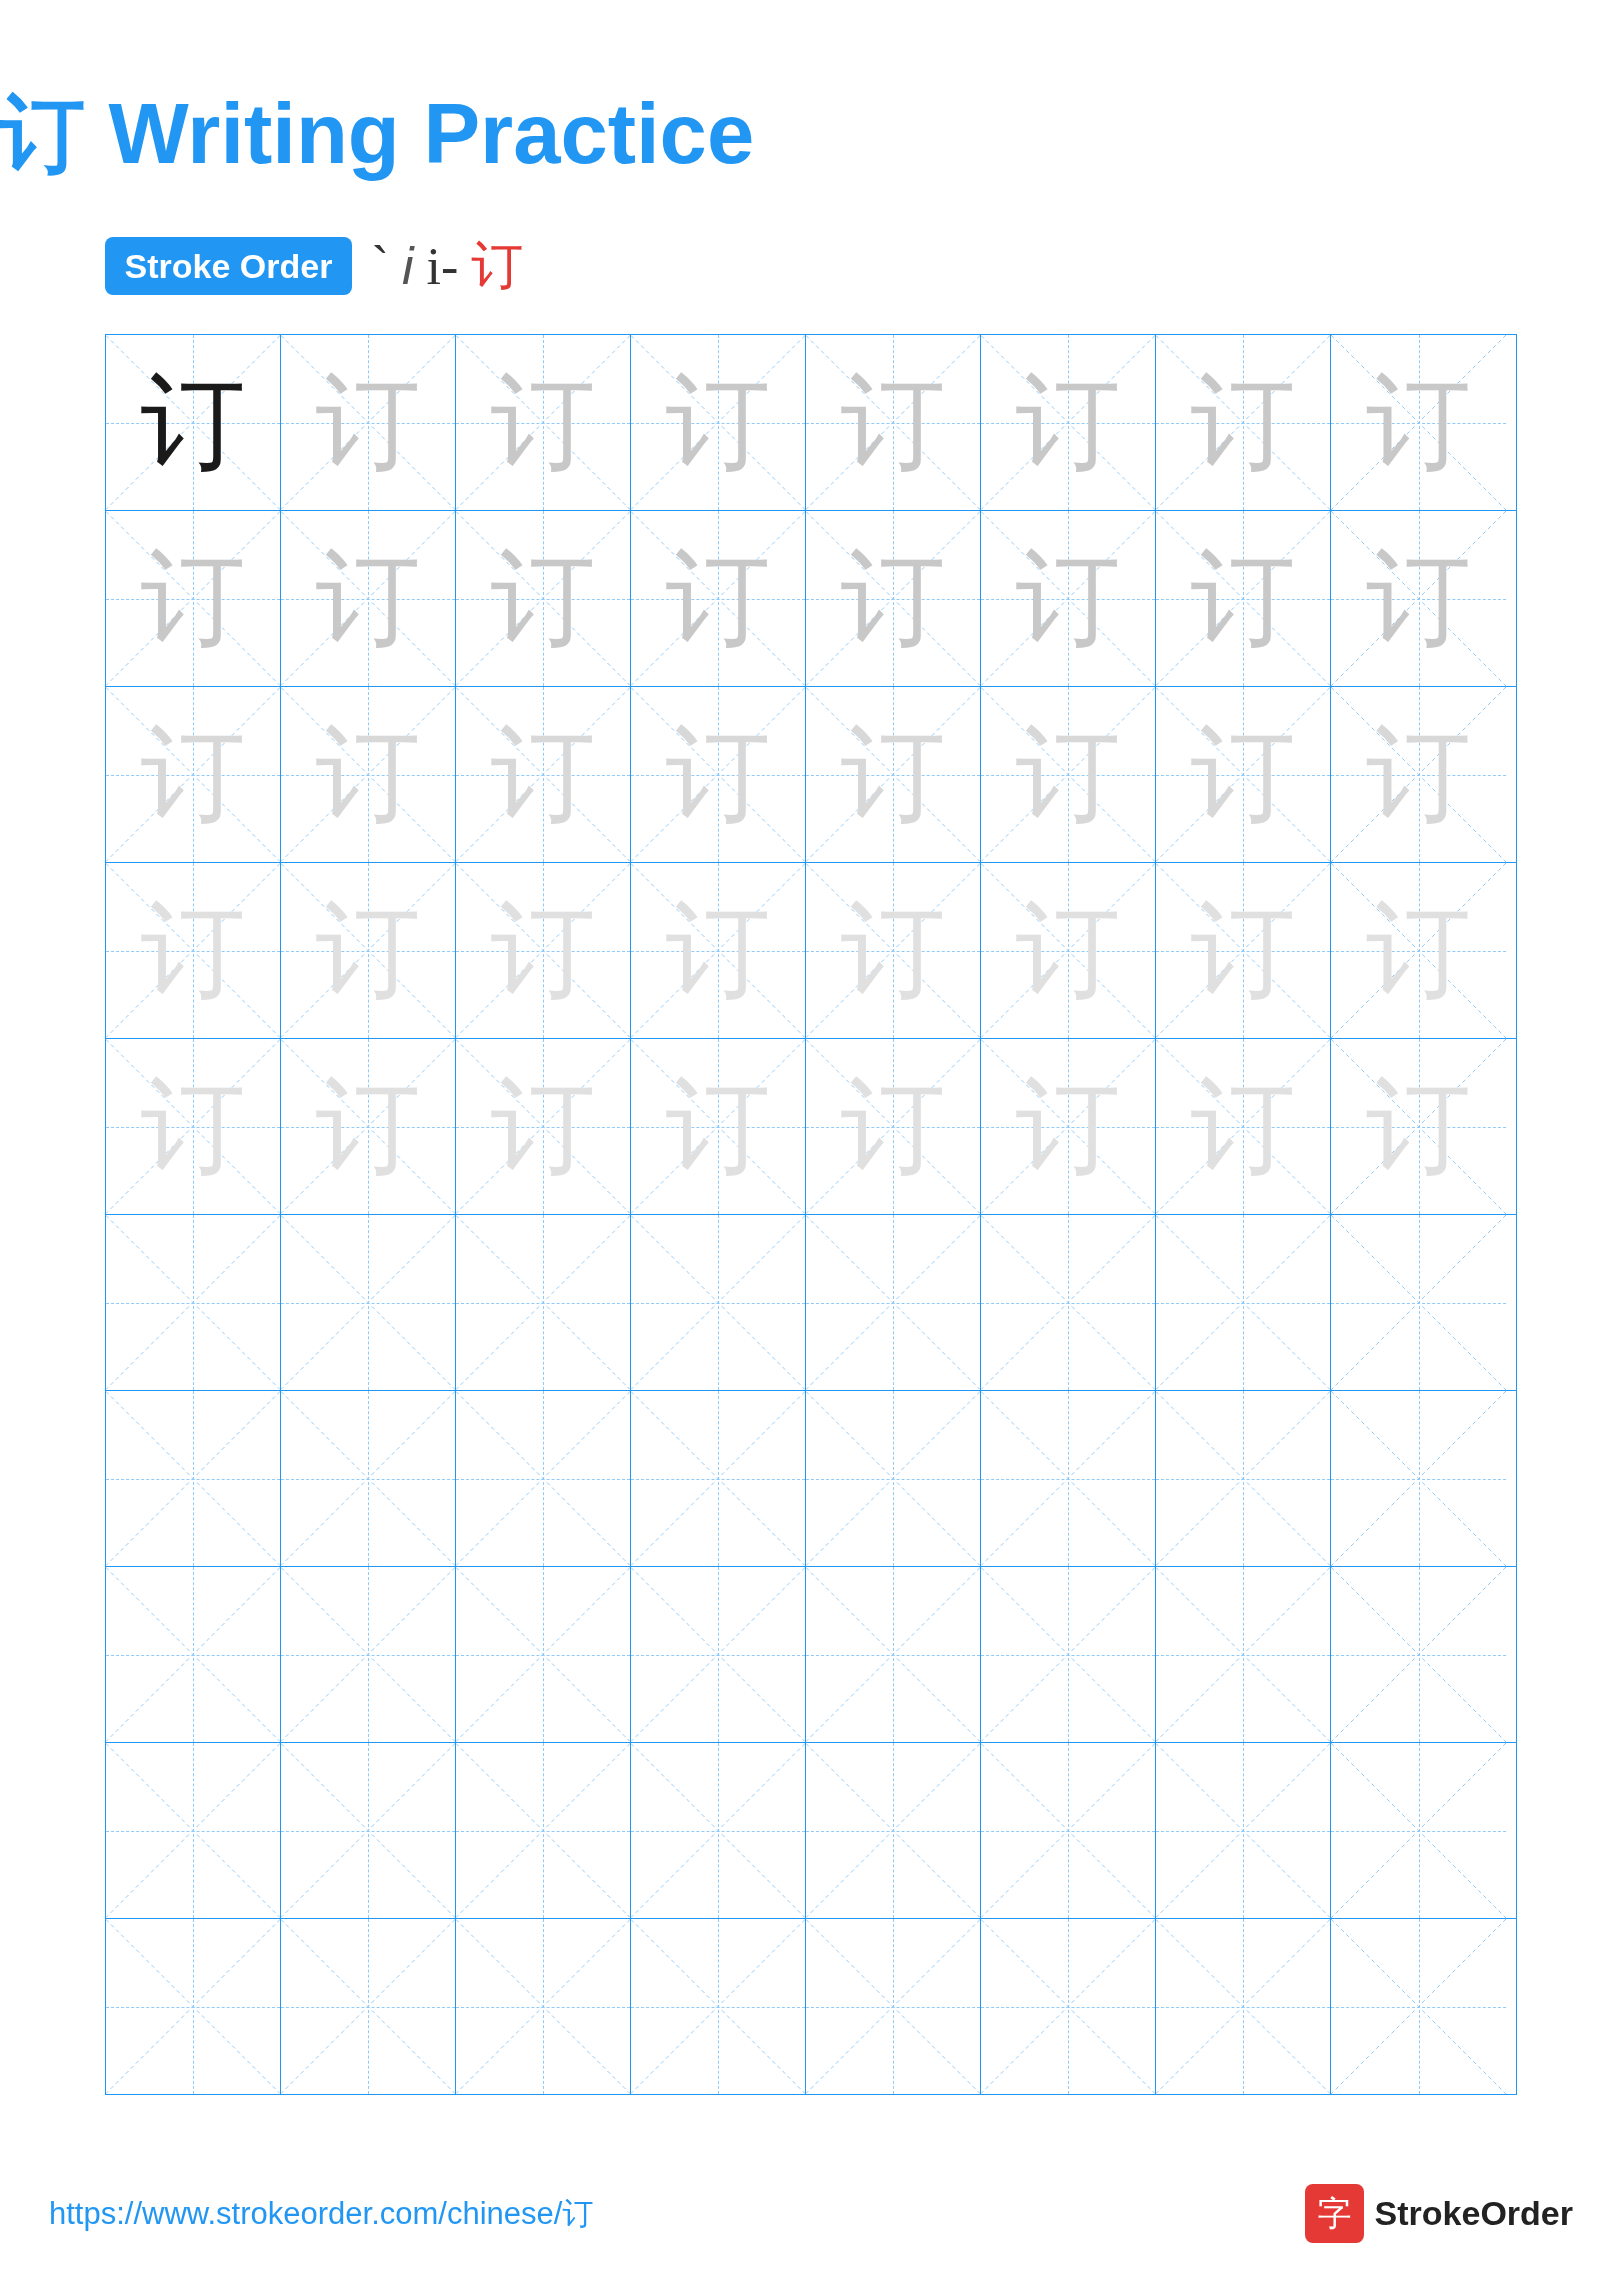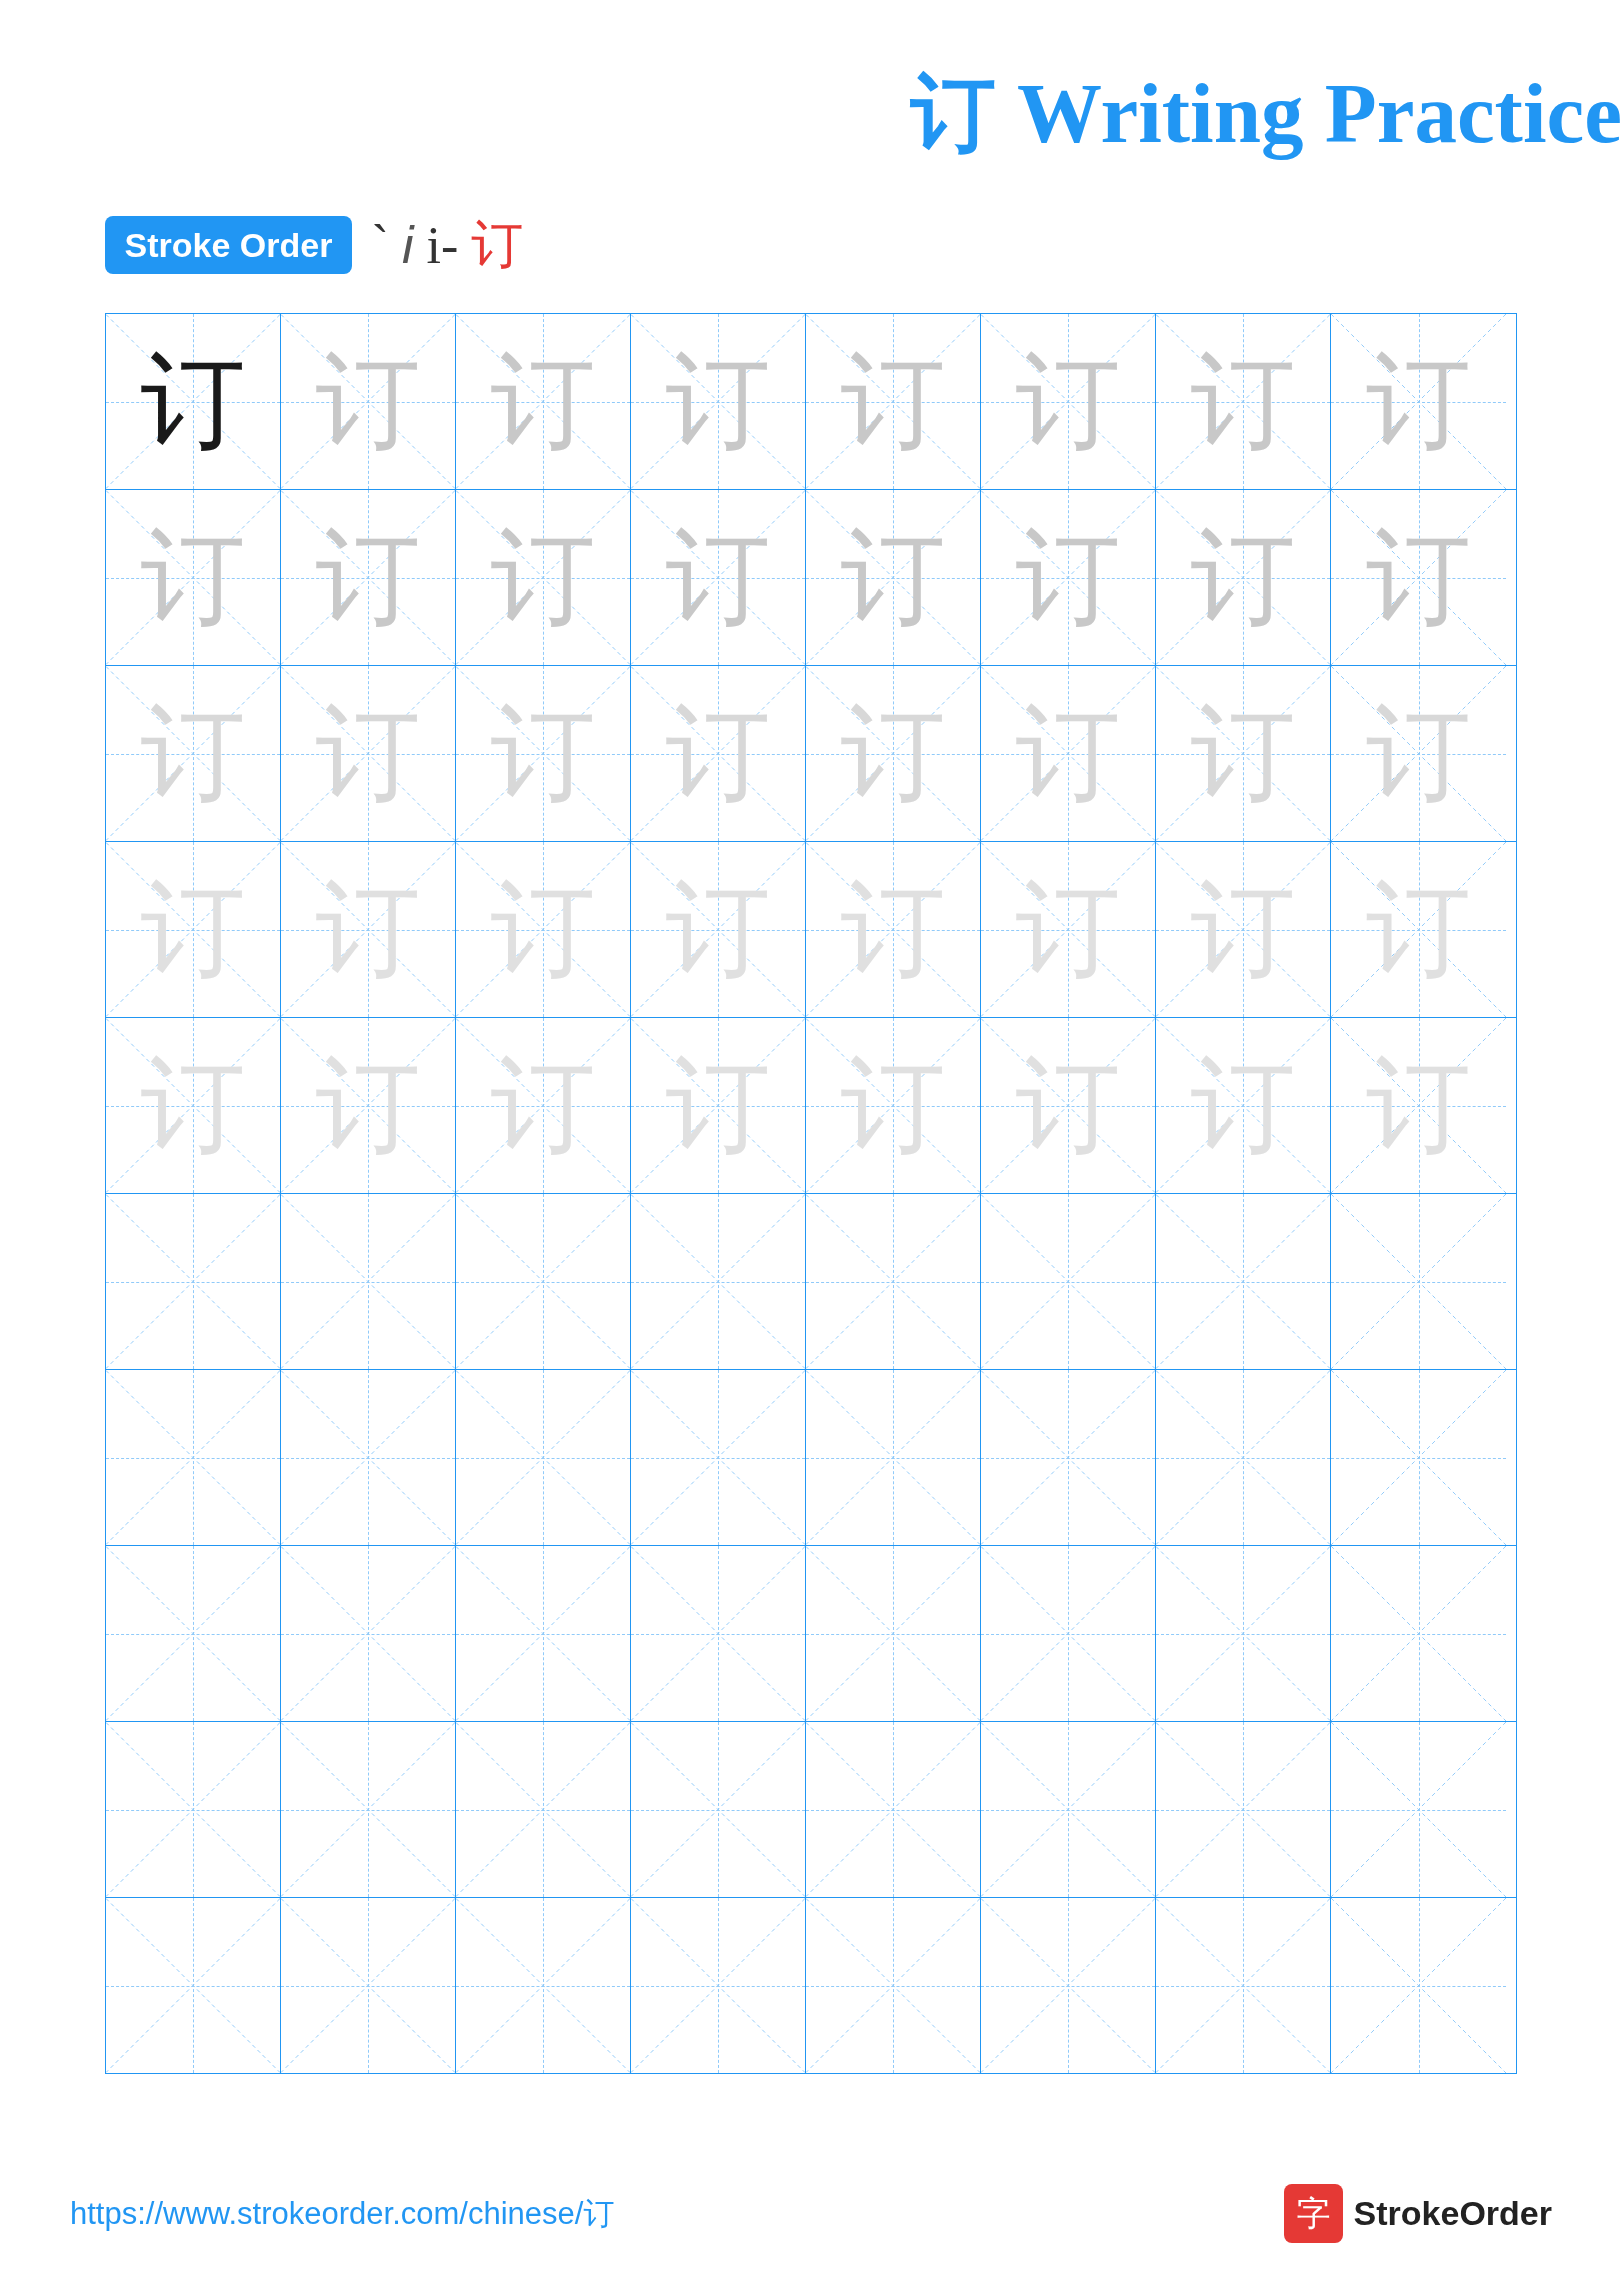--- a/index.html
+++ b/index.html
@@ -7,24 +7,23 @@
     body {
       width: 1622px;
       height: 2295px;
       background: #ffffff;
       font-family: Arial, sans-serif;
       position: relative;
       overflow: hidden;
     }
 
     .page-title {
-      text-align: right;
-      padding-top: 56px;
+      text-align: left;
+      padding-top: 77px;
       padding-bottom: 39px;
-      font-family: Liberation Serif, serif;
     }
 
     .page-title span {
       font-size: 85px;
       font-weight: bold;
       color: #2196F3;
     }
 
     .stroke-order-section {
       display: flex;
@@ -167,21 +166,21 @@
 
     
     .footer {
       position: absolute;
       bottom: 52px;
       left: 0;
       right: 0;
       display: flex;
       align-items: center;
       justify-content: space-between;
-      padding: 0 70px;
+      padding: 0 49px;
     }
 
     .footer-url {
       font-size: 31px;
       color: #2196F3;
       text-decoration: none;
     }
 
     .footer-logo {
       display: flex;

